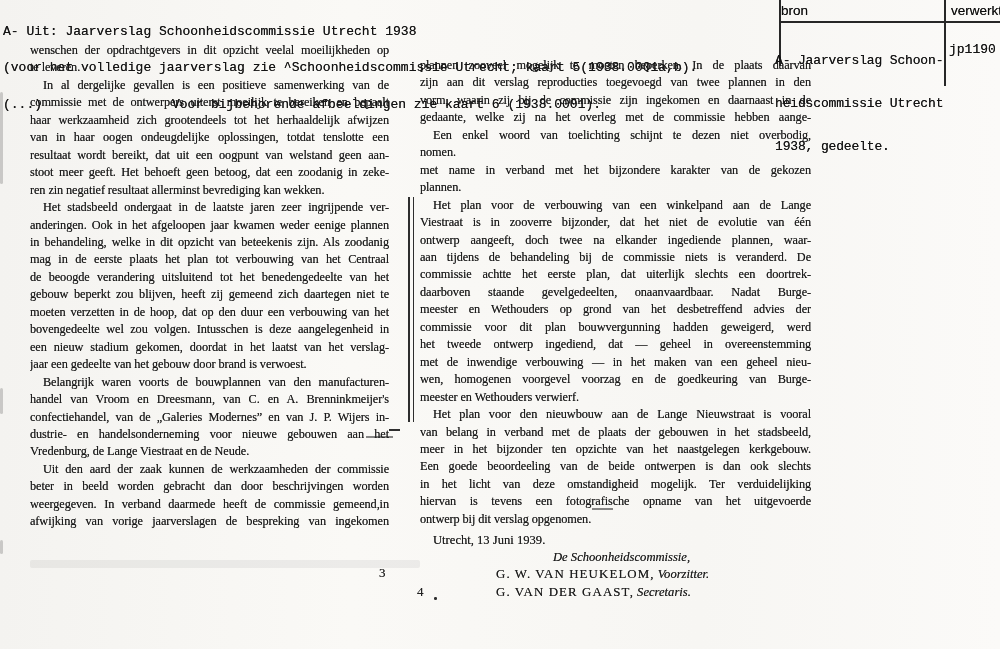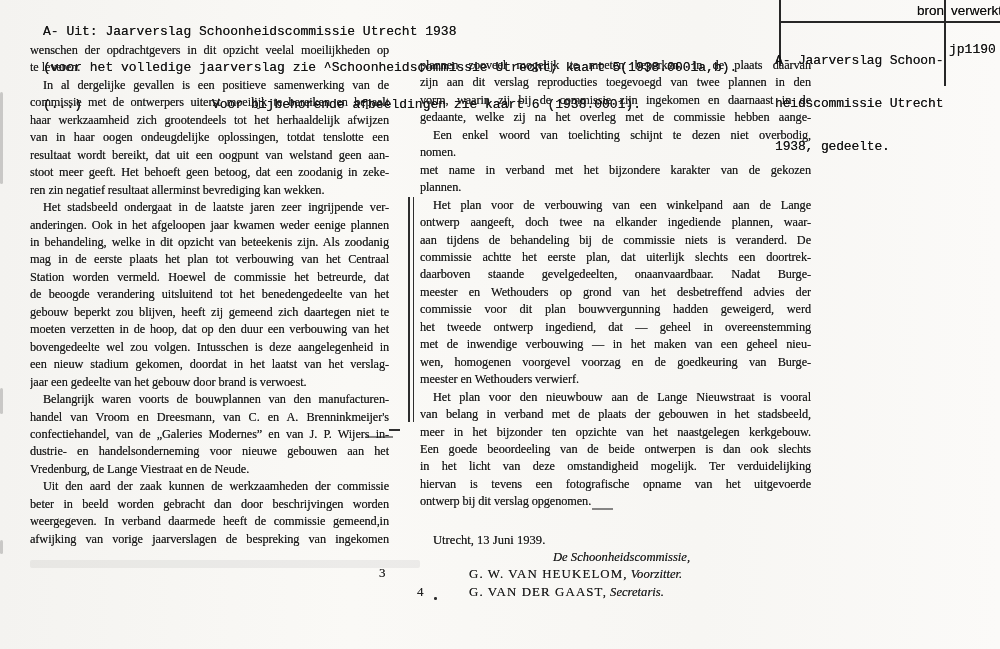--- a/index.html
+++ b/index.html
@@ -9,21 +9,21 @@
     font-family:"Liberation Serif", serif;
   }
   .abs{position:absolute;}
   
   .mono{
     font-family:"Liberation Mono", monospace;
     font-size:13px;line-height:12.3px;color:#141414;
     text-shadow:0 0 .5px rgba(0,0,0,.75);
     white-space:pre;
   }
-  #header-block{left:3px;top:1px;margin-left:40px;}
+  #header-block{left:3px;top:1px;}
   #header-line3{position:relative;height:12.3px;}
   #header-line3 .h3r{position:absolute;left:169px;top:0;}
   #header-line3 .h3l{position:absolute;left:0;top:0;}
   
   .rule{background:#272727;}
   .sans-label{
     font-family:"Liberation Sans", sans-serif;
     font-size:13.5px;color:#0d0d0d;text-shadow:0 0 .6px rgba(0,0,0,.65);
   }
   #bron-desc{left:775px;top:26px;width:161px;font-size:13px;line-height:14.2px;letter-spacing:-.15px;}
@@ -39,21 +39,21 @@
   .tl.tlast{text-align-last:left;}
   .tl.ind{text-indent:13px;}
   #left-col{left:30px;top:42px;width:359px;}
   #right-col{left:420px;top:57px;width:391px;}
   .pagenum{font-size:13px;color:#222;text-shadow:0 0 .35px rgba(25,25,25,.7);}
   
   #closing{left:420px;top:532px;width:391px;color:#1c1c1c;font-size:12.6px;line-height:17.2px;
            text-shadow:0 0 .35px rgba(25,25,25,.7);}
   #closing .dateline{padding-left:13px;}
   #closing .committee{margin-left:133px;font-style:italic;}
-  #closing .sig{margin-left:49px;}
+  #closing .sig{margin-left:76px;}
   #closing .sig .nm{letter-spacing:1.1px;font-size:12.9px;}
   #closing .sig .rl{font-style:italic;}
   
   .mark{background:#2e2e2e;}
   .faint{background:rgba(40,40,40,.55);}
   .smudge{background:rgba(90,90,90,.28);border-radius:2px;}
 </style>
 </head>
 <body>
 
@@ -65,21 +65,21 @@
     <div id="header-line3">
       <span class="h3l">(...)</span>
       <span class="h3r">Voor bijbehorende afbeeldingen zie kaart 6 (1938.0001).</span>
     </div>
   </div>
 
   <div>
     <div class="abs rule" style="left:779px;top:0;width:1.6px;height:66px;"></div>
     <div class="abs rule" style="left:944px;top:0;width:1.6px;height:86px;"></div>
     <div class="abs rule" style="left:779px;top:21px;width:221px;height:1.6px;"></div>
-    <div class="abs sans-label" style="left:781px;top:3px;width:163px;text-align:right;">bron</div>
+    <div class="abs sans-label" style="left:781px;top:3px;width:163px;text-align:left;">bron</div>
     <div class="abs sans-label" style="left:951px;top:3px;">verwerkt</div>
     <div id="bron-desc" class="abs mono">
       <div>A- Jaarverslag Schoon-</div>
       <div>heidscommissie Utrecht</div>
       <div>1938, gedeelte.</div>
     </div>
     <div id="verwerkt-code" class="abs mono">jp1190</div>
   </div>
 
   <div id="left-col" class="abs col">
@@ -89,21 +89,20 @@
       <div class="tl">commissie met de ontwerpers uiterst moeilijk te bereiken en bepaalt</div>
       <div class="tl">haar werkzaamheid zich grootendeels tot het herhaaldelijk afwijzen</div>
       <div class="tl">van in haar oogen ondeugdelijke oplossingen, totdat tenslotte een</div>
       <div class="tl">resultaat wordt bereikt, dat uit een oogpunt van welstand geen aan-</div>
       <div class="tl">stoot meer geeft. Het behoeft geen betoog, dat een zoodanig in zeke-</div>
       <div class="tl tlast">ren zin negatief resultaat allerminst bevrediging kan wekken.</div>
       <div class="tl ind">Het stadsbeeld ondergaat in de laatste jaren zeer ingrijpende ver-</div>
       <div class="tl">anderingen. Ook in het afgeloopen jaar kwamen weder eenige plannen</div>
       <div class="tl">in behandeling, welke in dit opzicht van beteekenis zijn. Als zoodanig</div>
       <div class="tl">mag in de eerste plaats het plan tot verbouwing van het Centraal</div>
-      <div class="tl">Station worden vermeld. Hoewel de commissie het betreurde, dat</div>
       <div class="tl">de beoogde verandering uitsluitend tot het benedengedeelte van het</div>
       <div class="tl">gebouw beperkt zou blijven, heeft zij gemeend zich daartegen niet te</div>
       <div class="tl">moeten verzetten in de hoop, dat op den duur een verbouwing van het</div>
       <div class="tl">bovengedeelte wel zou volgen. Intusschen is deze aangelegenheid in</div>
       <div class="tl">een nieuw stadium gekomen, doordat in het laatst van het verslag-</div>
       <div class="tl tlast">jaar een gedeelte van het gebouw door brand is verwoest.</div>
       <div class="tl ind">Belangrijk waren voorts de bouwplannen van den manufacturen-</div>
       <div class="tl">handel van Vroom en Dreesmann, van C. en A. Brenninkmeijer's</div>
       <div class="tl">confectiehandel, van de „Galeries Modernes” en van J. P. Wijers in-</div>
       <div class="tl">dustrie- en handelsonderneming voor nieuwe gebouwen aan het</div>
@@ -118,20 +117,21 @@
   <div id="right-col" class="abs col">
       <div class="tl">plannen zooveel mogelijk te moeten beperken. In de plaats daarvan</div>
       <div class="tl">zijn aan dit verslag reproducties toegevoegd van twee plannen in den</div>
       <div class="tl">vorm, waarin zij bij de commissie zijn ingekomen en daarnaast in de</div>
       <div class="tl">gedaante, welke zij na het overleg met de commissie hebben aange-</div>
       <div class="tl ind">Een enkel woord van toelichting schijnt te dezen niet overbodig,</div>
       <div class="tl tlast">nomen.</div>
       <div class="tl">met name in verband met het bijzondere karakter van de gekozen</div>
       <div class="tl tlast">plannen.</div>
       <div class="tl ind">Het plan voor de verbouwing van een winkelpand aan de Lange</div>
+      <div class="tl">Viestraat is in zooverre bijzonder, dat het niet de evolutie van één</div>
       <div class="tl">ontwerp aangeeft, doch twee na elkander ingediende plannen, waar-</div>
       <div class="tl">aan tijdens de behandeling bij de commissie niets is veranderd. De</div>
       <div class="tl">commissie achtte het eerste plan, dat uiterlijk slechts een doortrek-</div>
       <div class="tl">daarboven staande gevelgedeelten, onaanvaardbaar. Nadat Burge-</div>
       <div class="tl">meester en Wethouders op grond van het desbetreffend advies der</div>
       <div class="tl">commissie voor dit plan bouwvergunning hadden geweigerd, werd</div>
       <div class="tl">het tweede ontwerp ingediend, dat — geheel in overeenstemming</div>
       <div class="tl">met de inwendige verbouwing — in het maken van een geheel nieu-</div>
       <div class="tl">wen, homogenen voorgevel voorzag en de goedkeuring van Burge-</div>
       <div class="tl tlast">meester en Wethouders verwierf.</div>

